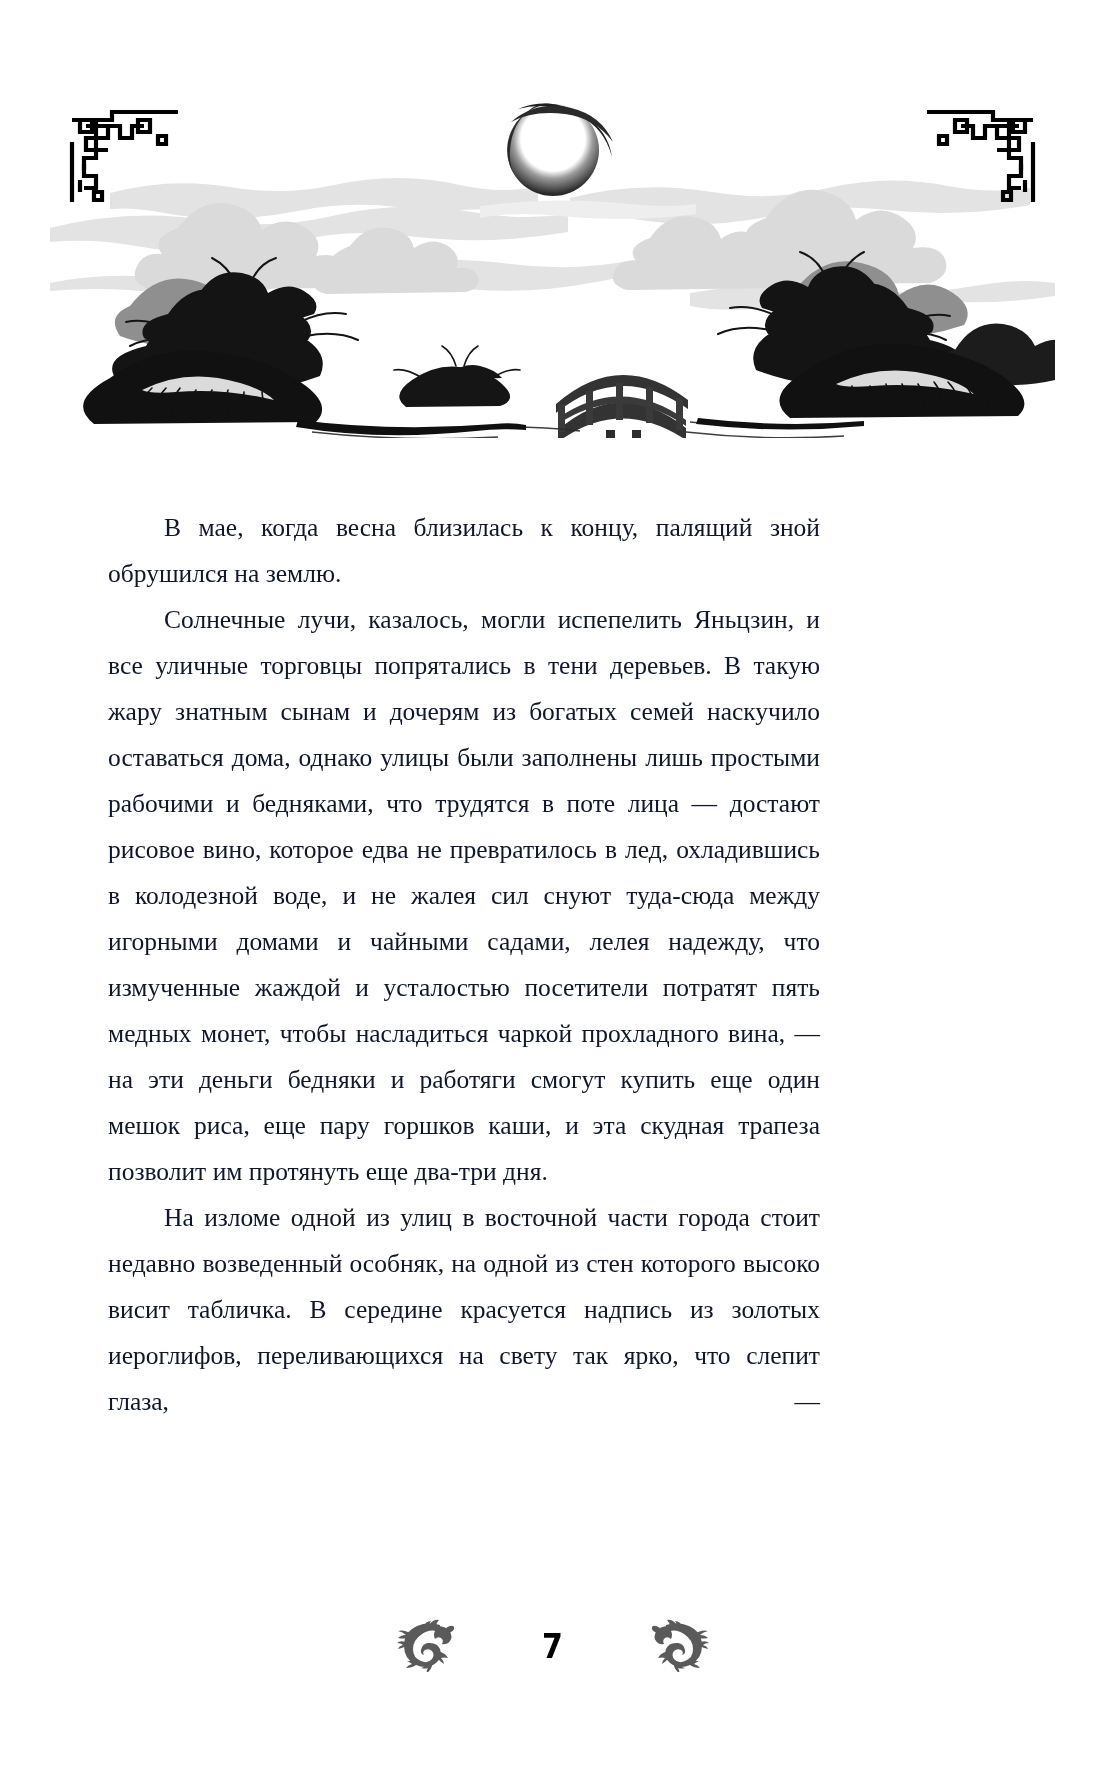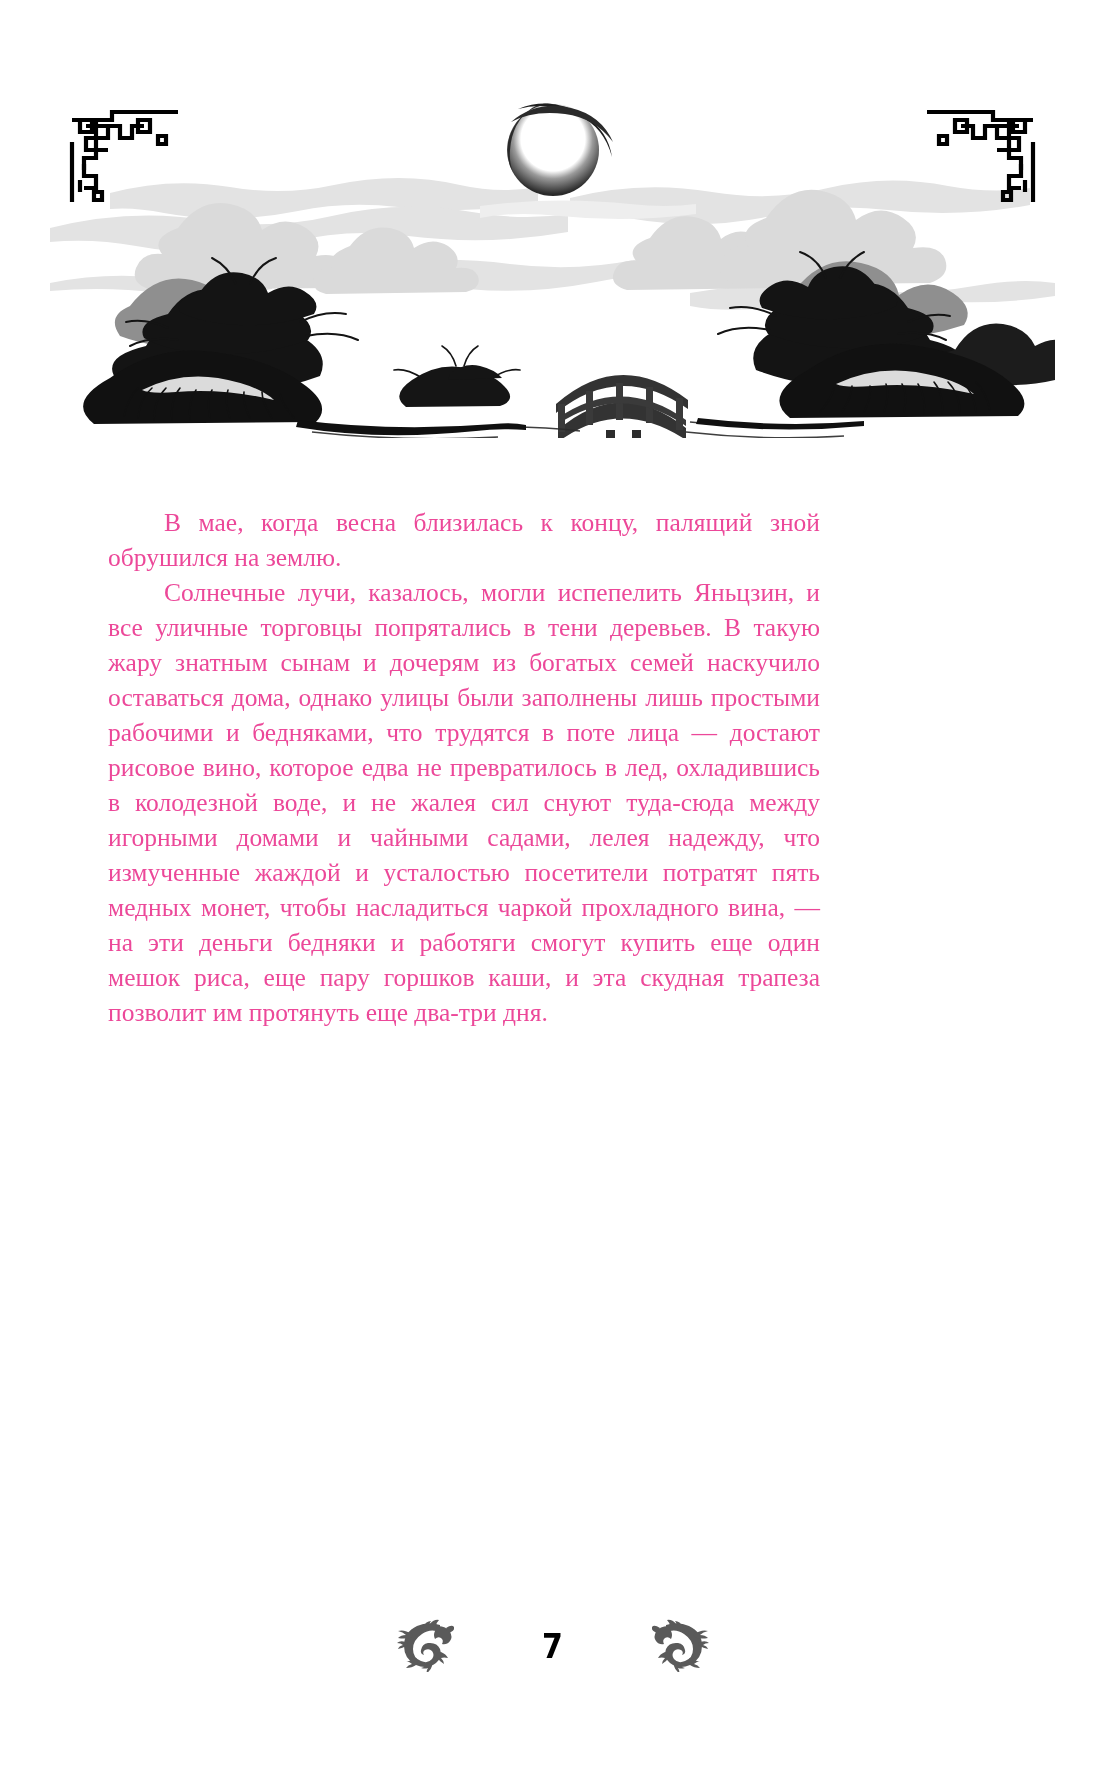--- a/index.html
+++ b/index.html
@@ -45,25 +45,25 @@
   .corner-left  { left: 50px;  top: 80px; }
   .corner-right { right: 50px; top: 80px; transform: scaleX(-1); }
 
   
   .body-text {
     position: absolute;
     left: 108px;
     top: 505px;
     width: 712px;
     font-size: 25.5px;
-    line-height: 35px;
+    line-height: 46px;
     text-align: justify;
     text-justify: inter-word;
     hyphens: manual;
-    color: #ec4899;
+    color: #0f172a;
   }
   .body-text p {
     margin: 0;
     text-indent: 56px;
     text-align: justify;
   }
   .body-text p.last-line-full {
     text-align-last: justify;
   }
 
@@ -305,20 +305,21 @@
         <path d="M34 84 L34 96 L46 96 L46 108 L34 108"></path>
         <path d="M30 100 L30 112"></path>
         <path d="M44 112 L52 112 L52 120 L44 120 Z"></path>
       </g>
     </svg>
   </div>
 
   <div class="body-text">
     <p>В мае, когда весна близилась к концу, палящий зной обрушился на землю.</p>
     <p>Солнечные лучи, казалось, могли испепелить Яньцзин, и все уличные торговцы попрятались в тени деревьев. В такую жару знатным сынам и дочерям из богатых семей наскучило оставаться дома, однако улицы были заполнены лишь простыми рабочими и бедняками, что трудятся в поте лица — достают рисовое вино, которое едва не превратилось в лед, охладившись в колодезной воде, и не жалея сил снуют туда-сюда между игорными домами и чайными садами, лелея надежду, что измученные жаждой и усталостью посетители потратят пять медных монет, чтобы насладиться чаркой прохладного вина, — на эти деньги бедняки и работяги смогут купить еще один мешок риса, еще пару горшков каши, и эта скудная трапеза позволит им протянуть еще два-три дня.</p>
+    <p class="last-line-full">На изломе одной из улиц в восточной части города стоит недавно возведенный особняк, на одной из стен которого высоко висит табличка. В середине красуется надпись из золотых иероглифов, переливающихся на свету так ярко, что слепит глаза, —</p>
   </div>
 
   <div class="footer">
     <div class="dragon">
       <svg viewBox="0 0 58 54" aria-hidden="true">
         <g fill="#5a5a5a">
 
           <path d="M44 14 q-10 -4 -18 2 q-9 6 -9 15 q0 9 8 12 q7 3 11 -2 q3 -4 0 -8 q-3 -3 -7 -1 q-3 2 -1 5 q-4 -1 -3 -5 q1 -6 7 -7 q9 -1 12 6 q3 8 -4 14 q-9 7 -20 2 q-12 -6 -12 -19 q0 -14 13 -20 q11 -5 23 -1 z"></path>
 
           <path d="M42 8 q8 0 12 6 q3 5 0 9 q-3 4 -8 3 q2 -4 -1 -6 q-3 -2 -6 1 q-2 -4 0 -8 q1 -3 3 -5 z"></path>

